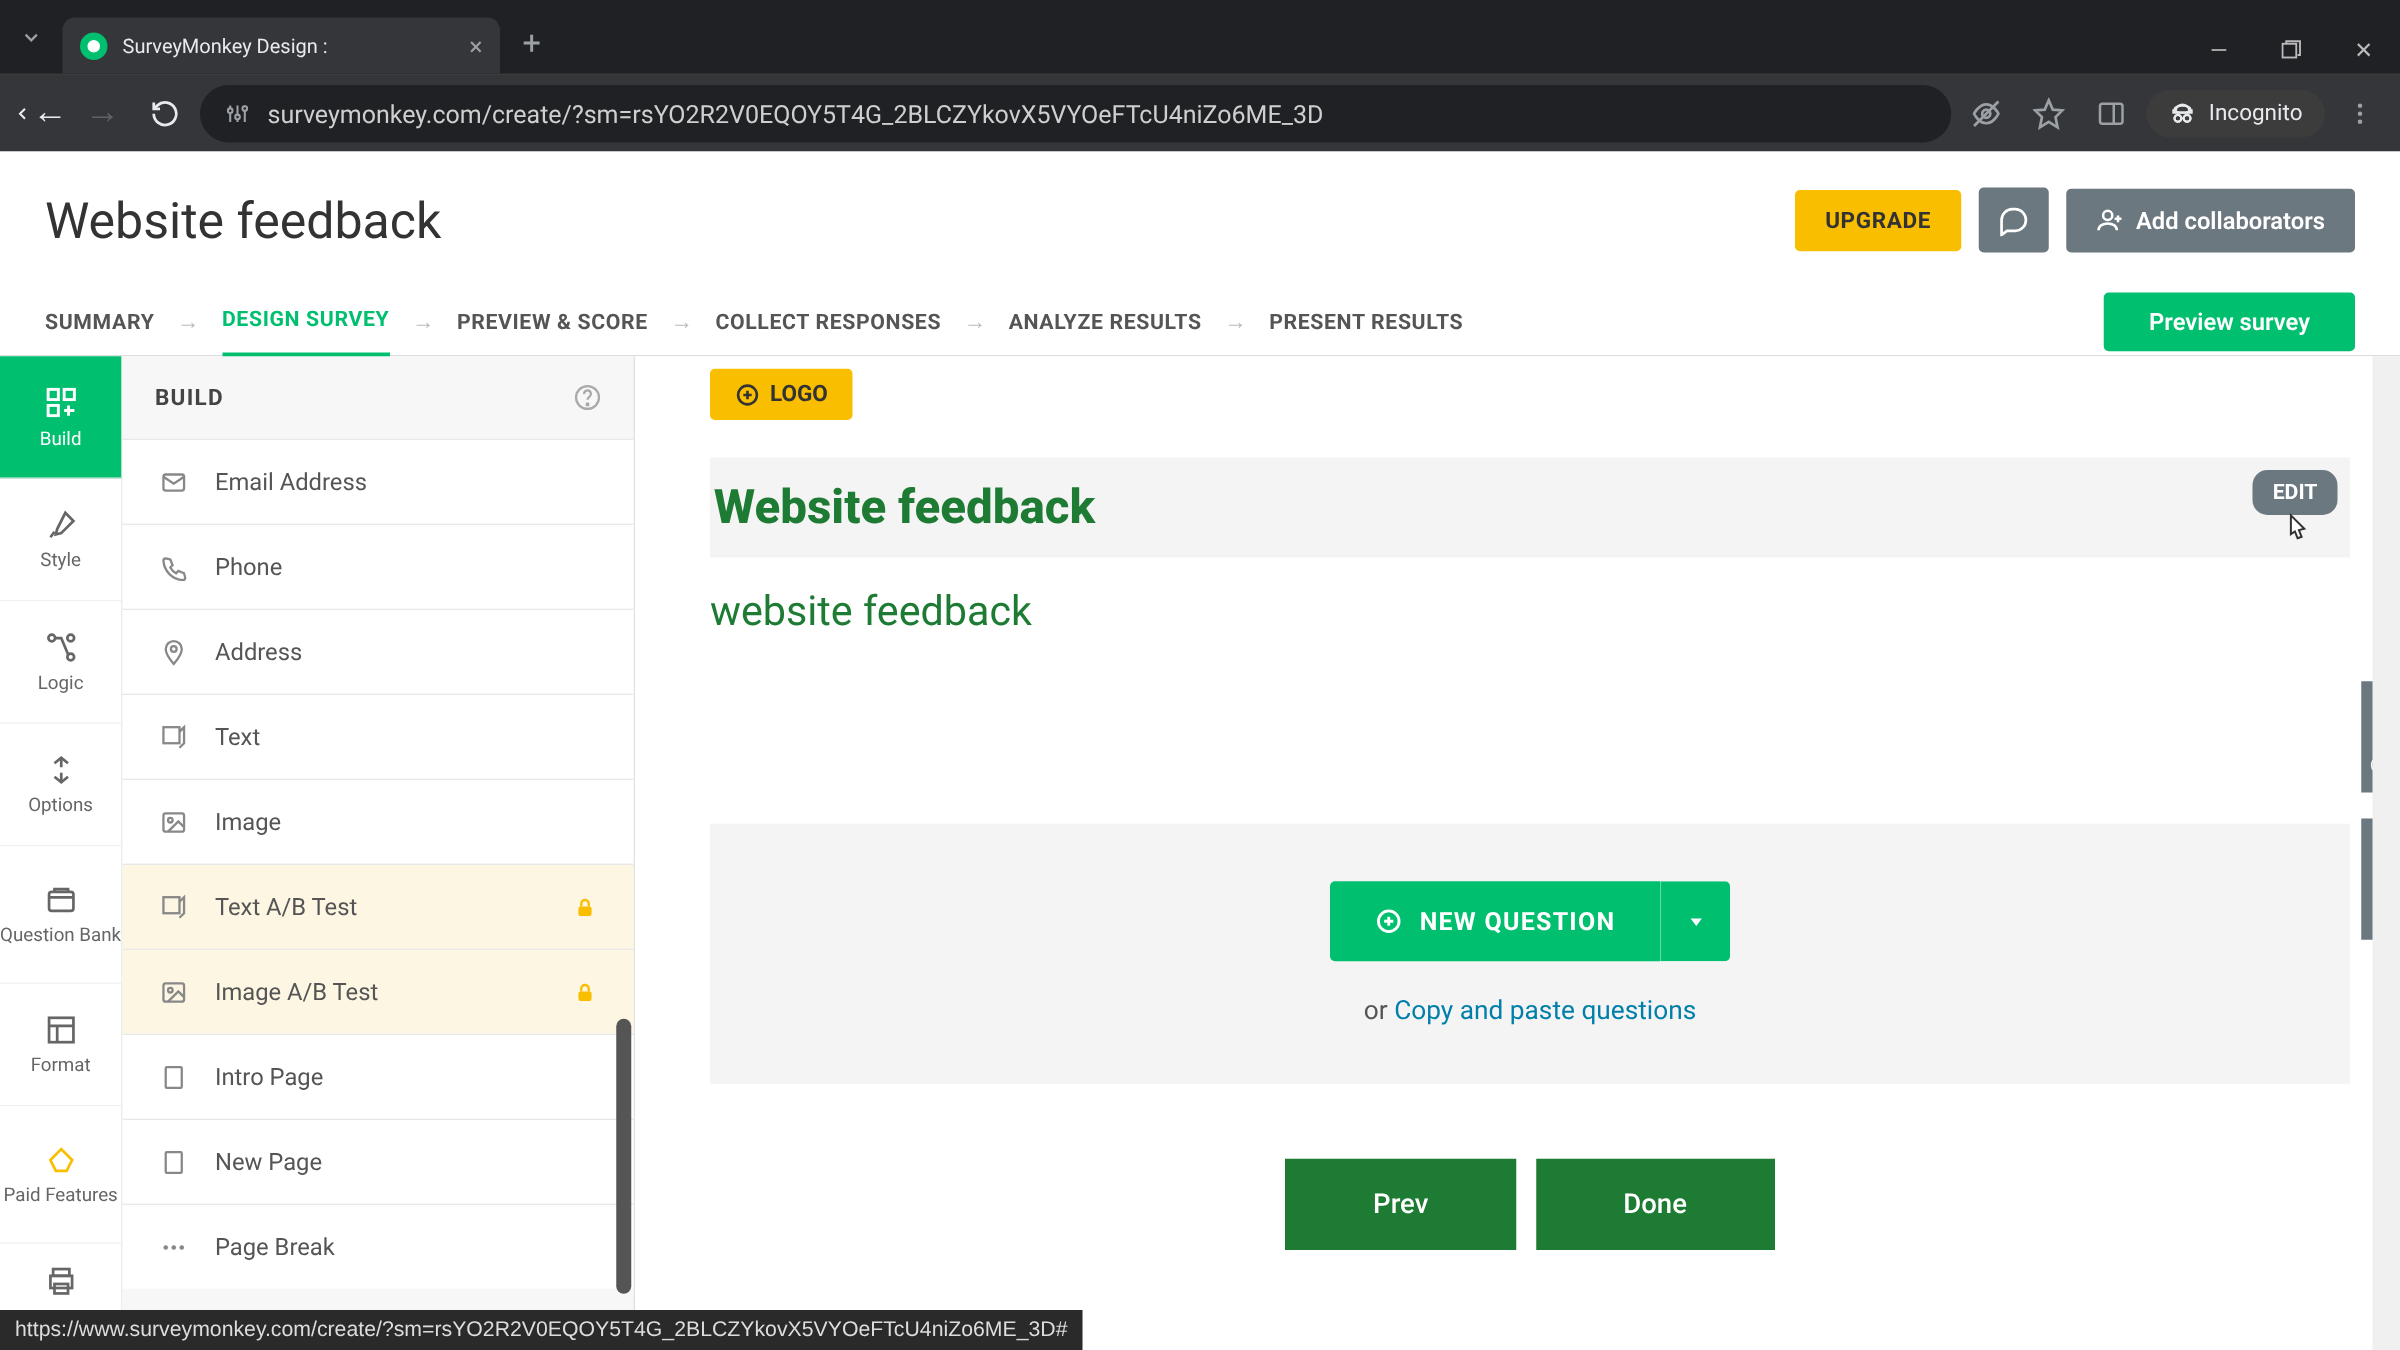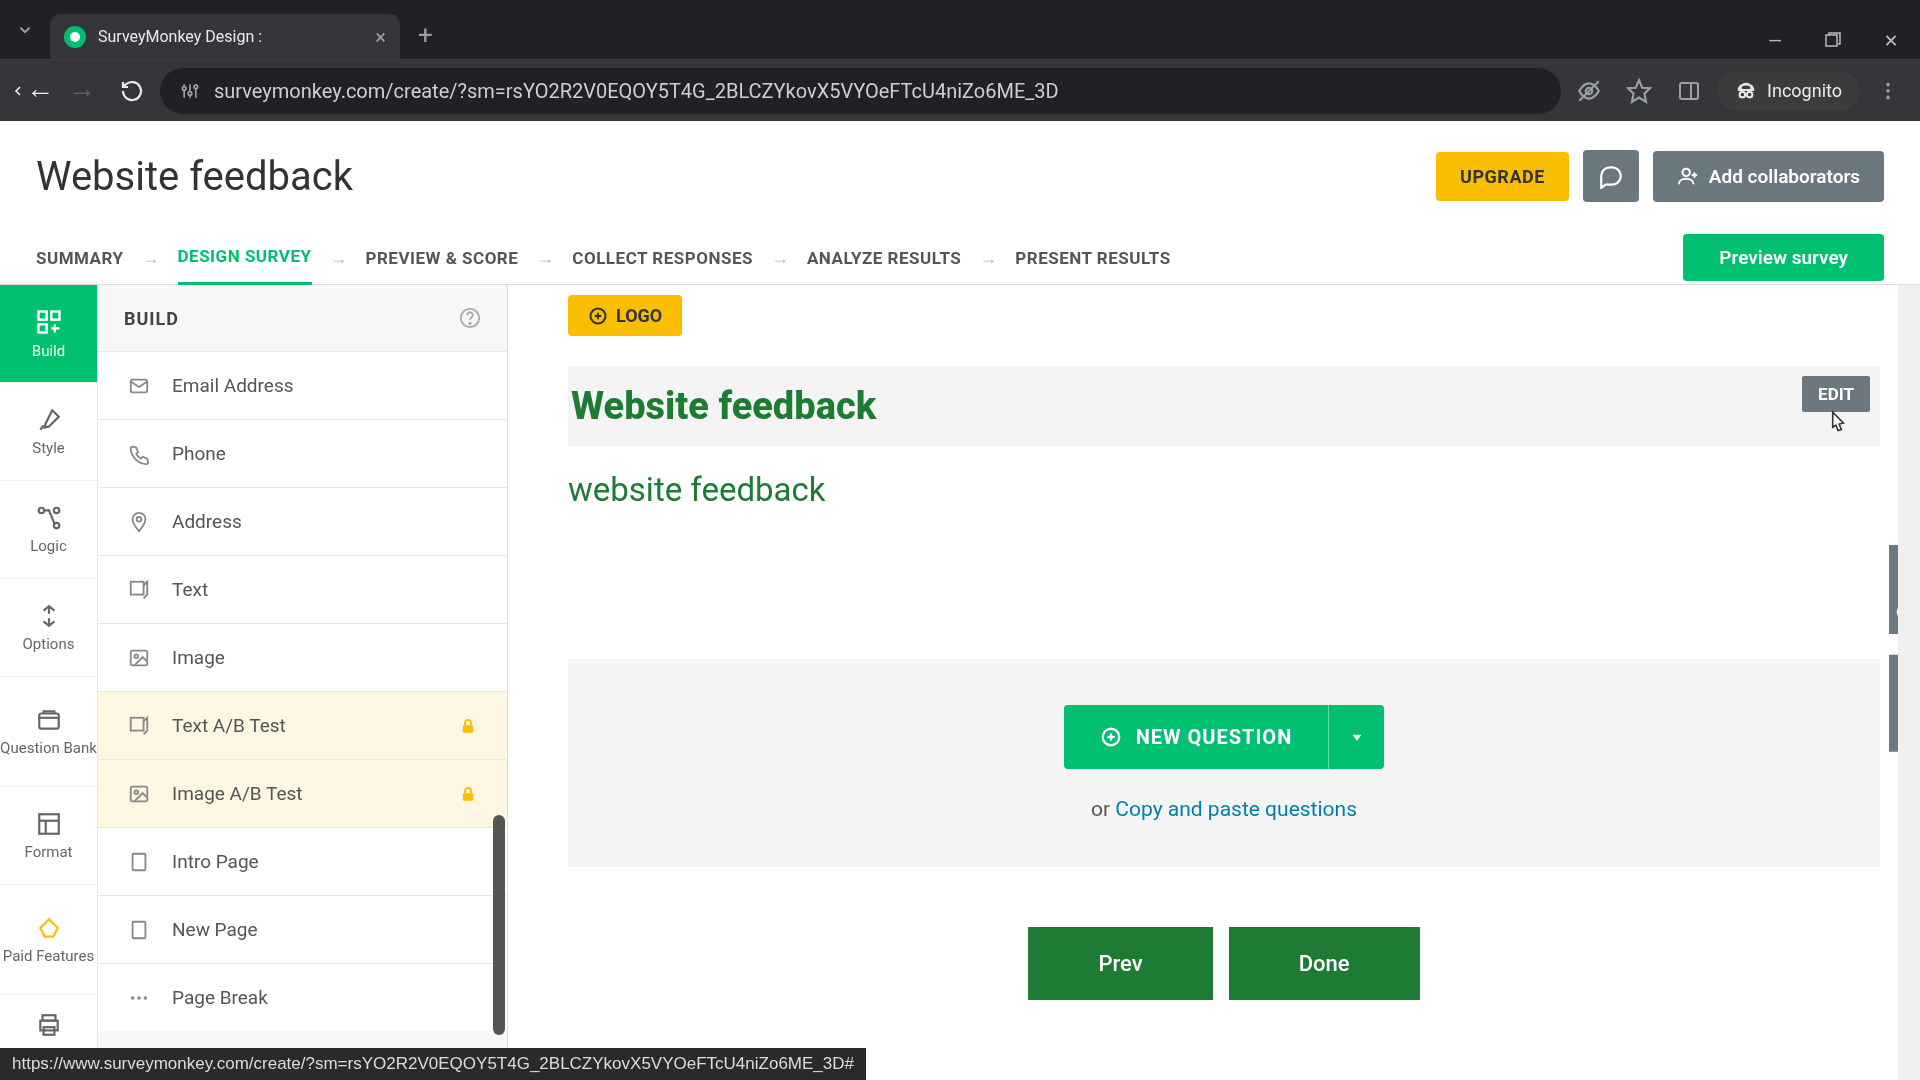--- a/index.html
+++ b/index.html
@@ -59,21 +59,21 @@
 .side-item .si-icon { color: #888; font-size: 22px; width:24px; text-align:center;}
 .side-item.locked { background: #fdf6e3; }
 .side-item .lock { margin-left: auto; color: #f9be00; font-size: 20px;}
 .side-scrollbar { position:absolute; right:2px; top:530px; width:12px; height:220px; background:#555; border-radius:6px;}
 
 
 .canvas { flex: 1; padding: 10px 40px 20px 60px; position: relative; background:#fff;}
 .logo-btn { background: #f9be00; color: #333; font-weight: 700; padding: 10px 20px; border-radius: 4px; display: inline-flex; align-items: center; gap: 8px; font-size: 18px;}
 .title-block { margin-top: 30px; background: #f4f4f4; padding: 18px 0 18px 0; position:relative;}
 .big-title { color: #1e7b34; font-size: 38px; font-weight: 800; padding-left:3px;}
-.edit-btn { position:absolute; right:10px; top:10px; background:#6b787f; color:#fff; padding:8px 16px; font-weight:700; font-size:17px; border-radius:2px;}
+.edit-btn { position:absolute; right:10px; top:10px; background:#6b787f; color:#fff; padding:8px 16px; font-weight:700; font-size:17px; border-radius:12px;}
 .cursor-pointer { position:absolute; right:30px; top:42px; font-size:22px; color:#333;}
 .page-subtitle { color: #1e7b34; font-size: 33px; font-weight: 400; margin-top: 24px;}
 
 .question-zone { background: #f4f4f4; margin-top: 150px; padding: 46px; text-align: center;}
 .new-q-wrap { display: inline-flex;}
 .new-q-btn { background: #00bf6f; color: #fff; padding: 20px 36px; font-weight: 700; font-size: 20px; letter-spacing:1px; display:flex; align-items:center; gap:14px; border-radius:4px 0 0 4px;}
 .new-q-dd { background: #00bf6f; color: #fff; width: 56px; display: flex; align-items: center; justify-content: center; font-size: 18px; border-left:1px solid rgba(255,255,255,0.4); border-radius:0 4px 4px 0;}
 .or-line { margin-top: 28px; color: #555; font-size: 21px;}
 .or-line a { color: #007faa; }
 

